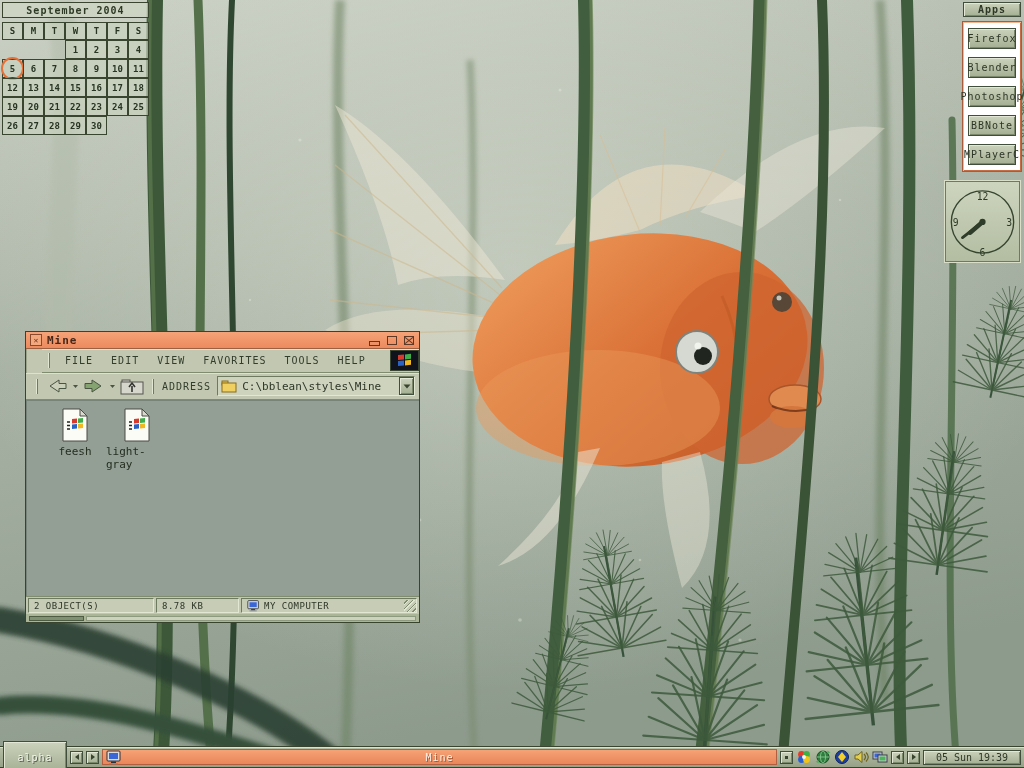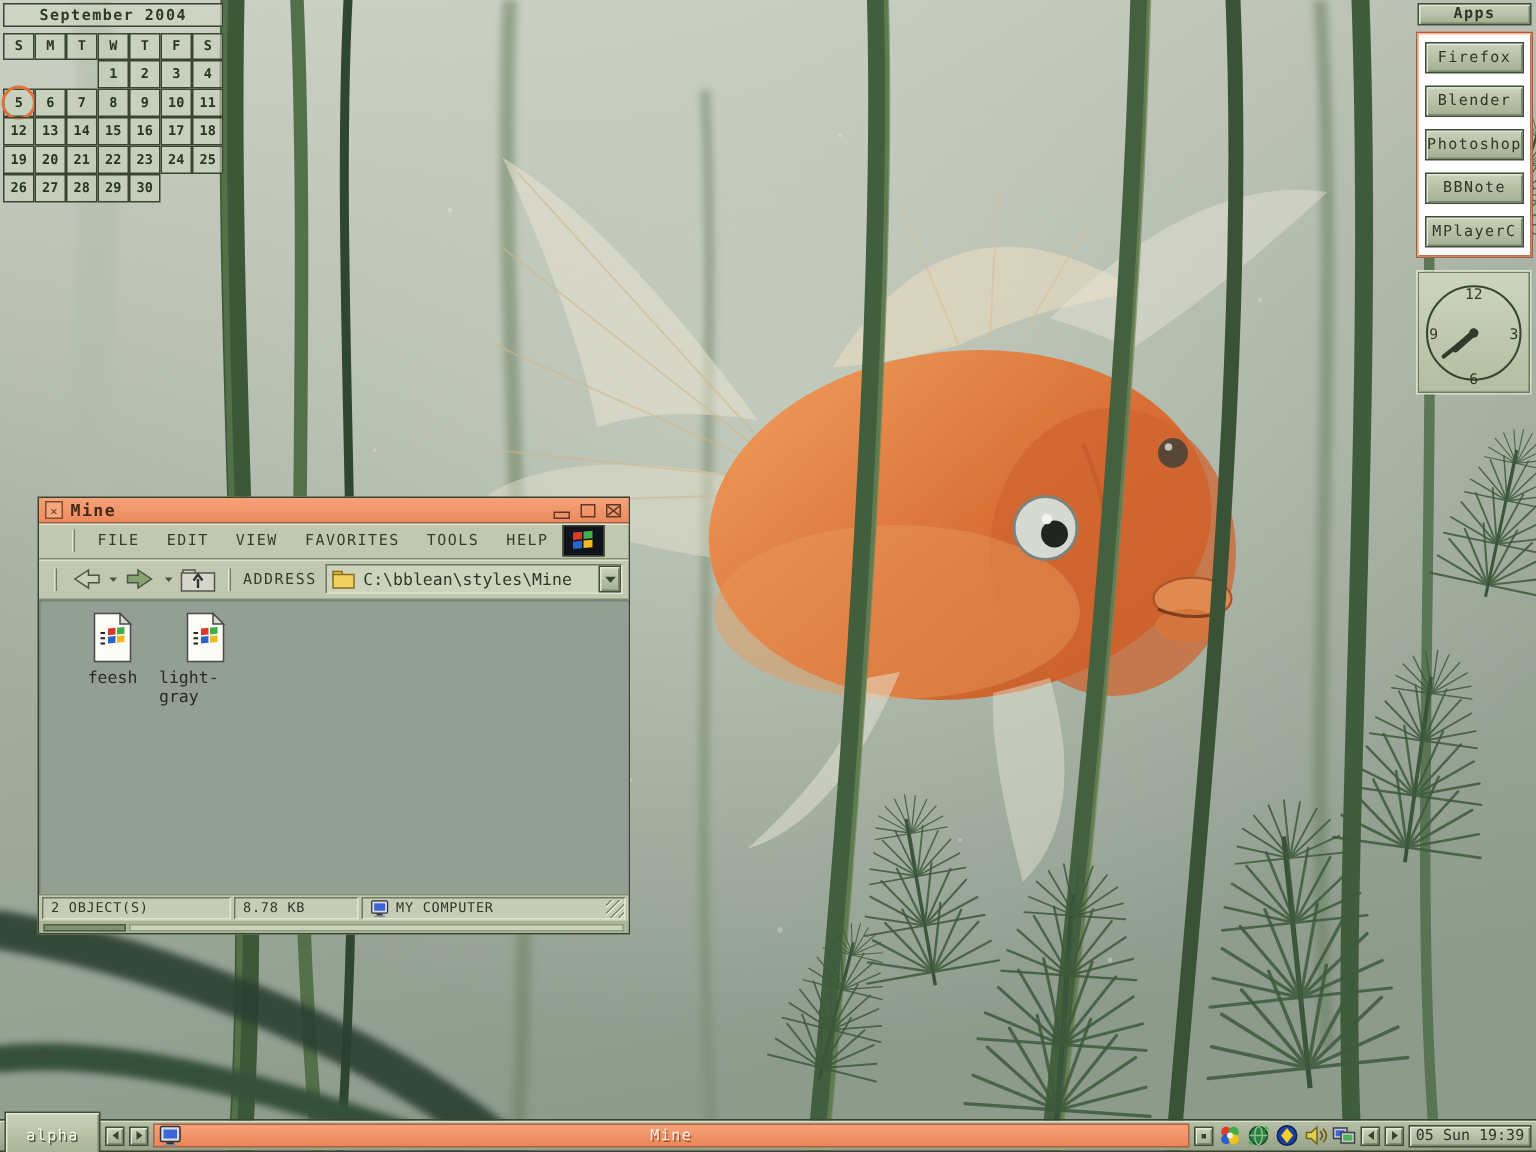--- a/index.html
+++ b/index.html
@@ -19,21 +19,21 @@
                font:bold 10px "DejaVu Sans Mono",monospace; color:#2e3a26; letter-spacing:1px; margin-bottom:4px; }
   .cal-grid { display:grid; grid-template-columns:repeat(7,21px); }
   .cal-cell { height:19px; border:1px solid #39452f; background:rgba(201,210,189,0.58);
               display:flex; align-items:center; justify-content:center;
               font:bold 9px "DejaVu Sans Mono",monospace; color:#273522; position:relative; }
   .cal-cell.hdr { height:18px; }
   .cal-cell.blank { border-color:transparent; background:transparent; }
   .cal-cell.today::after { content:""; position:absolute; inset:-3px -2px; border:2px solid #e2713a; border-radius:50%; }
 
   
-  .dock { position:absolute; top:2px; right:2px; width:78px; }
+  .dock { position:absolute; top:2px; right:2px; width:60px; }
   .dock-title { height:15px; margin:0 1px 4px 1px; font:bold 10px "DejaVu Sans Mono",monospace;
                 color:#2e3627; letter-spacing:1px; }
   .dock-panel { background:#ffffff; border:1px solid #a85c3c;
                 box-shadow:inset 1px 1px 0 #f8b690, inset -1px -1px 0 #c86c44;
                 padding:6px 5px; display:flex; flex-direction:column; gap:8px; }
   .dock-btn { height:21px; font:10px "DejaVu Sans Mono",monospace; color:#2e3627; letter-spacing:1px; }
 
   
   .clockw { position:absolute; top:180px; right:3px; width:77px; height:83px;
             background:linear-gradient(180deg,#ced5bf,#b2bda1);
@@ -52,21 +52,21 @@
   .title-text { font:bold 11px "DejaVu Sans Mono",monospace; color:#45281a; letter-spacing:1px; }
   .tb-btns { margin-left:auto; display:flex; gap:4px; align-items:center; }
   .tb-btn { width:13px; height:12px; background:transparent; border:none; padding:0; cursor:default; }
   .g-min { width:11px; height:5px; border:1px solid #5e3a26; margin:6px auto 0; }
   .g-max { width:10px; height:9px; border:1px solid #5e3a26; margin:1px auto 0; }
   .g-close { width:10px; height:9px; border:1px solid #5e3a26; margin:1px auto 0; position:relative; }
   .g-close::before, .g-close::after { content:""; position:absolute; left:-1px; top:3px; width:10px; height:1px; background:#5e3a26; }
   .g-close::before { transform:rotate(38deg); } .g-close::after { transform:rotate(-38deg); }
 
   .menubar { flex:0 0 24px; background:#c1c7b1; border-bottom:1px solid #7f8c6e;
-             box-shadow:inset 0 1px 0 #dde2cf; display:flex; align-items:center; padding:0 16px; }
+             box-shadow:inset 0 1px 0 #dde2cf; display:flex; align-items:center; padding:0 0;margin-left:16px; }
   .grip { width:2px; height:15px; background:#9aa68a; border-left:1px solid #e2e7d4; border-right:1px solid #6d7a5e; margin:0 6px; }
   .menu-item { font:10px "DejaVu Sans Mono",monospace; color:#333d2b; letter-spacing:1px; padding:0 9px; }
   .throbber { margin-left:auto; width:29px; height:21px; background:#11131c; border:1px solid #394432; }
 
   .toolbar { flex:0 0 27px; background:#c1c7b1; border-bottom:1px solid #7f8c6e;
              box-shadow:inset 0 1px 0 #dde2cf; display:flex; align-items:center; padding:0 4px; }
   .tool-btn { background:none; border:none; padding:0 2px; display:flex; align-items:center; }
   .addr-label { font:10px "DejaVu Sans Mono",monospace; color:#333d2b; letter-spacing:1px; margin:0 6px 0 2px; }
   .addr-combo { flex:1; height:20px; background:#cdd3bd; border:1px solid;
                 border-color:#6d7a5e #e2e7d4 #e2e7d4 #6d7a5e; display:flex; align-items:center; padding-left:3px; gap:5px; }
@@ -101,21 +101,21 @@
   .sq-btn { width:13px; height:13px; }
   .arr-l::after { content:""; border-right:4px solid #39442f; border-top:3px solid transparent; border-bottom:3px solid transparent; }
   .arr-r::after { content:""; border-left:4px solid #39442f; border-top:3px solid transparent; border-bottom:3px solid transparent; }
   .dot::after { content:""; width:3px; height:3px; background:#39442f; }
   .task-area { flex:1; align-self:stretch; margin:2px 0; position:relative;
                background:linear-gradient(180deg,#f5a277,#ea8659); border:1px solid #b06040;
                display:flex; align-items:center; padding-left:3px; }
   .task-label { position:absolute; left:0; right:0; text-align:center;
                 font:10px "DejaVu Sans Mono",monospace; color:#fdf3ea; text-shadow:1px 1px 0 #a05530; letter-spacing:1px; }
   .tray-icon { width:16px; height:16px; display:block; }
-  .clock-btn { width:82px; height:15px; font:10px "DejaVu Sans Mono",monospace; color:#2e3627; }
+  .clock-btn { width:98px; height:15px; font:10px "DejaVu Sans Mono",monospace; color:#2e3627; }
 </style>
 </head>
 <body>
 
 <div class="desktop">
 
   <svg id="wallpaper" viewBox="0 0 1024 768" preserveAspectRatio="none">
     <defs>
       <linearGradient id="bgw" x1="0" y1="0" x2="0.25" y2="1">
         <stop offset="0" stop-color="#cbd1c5"></stop>

